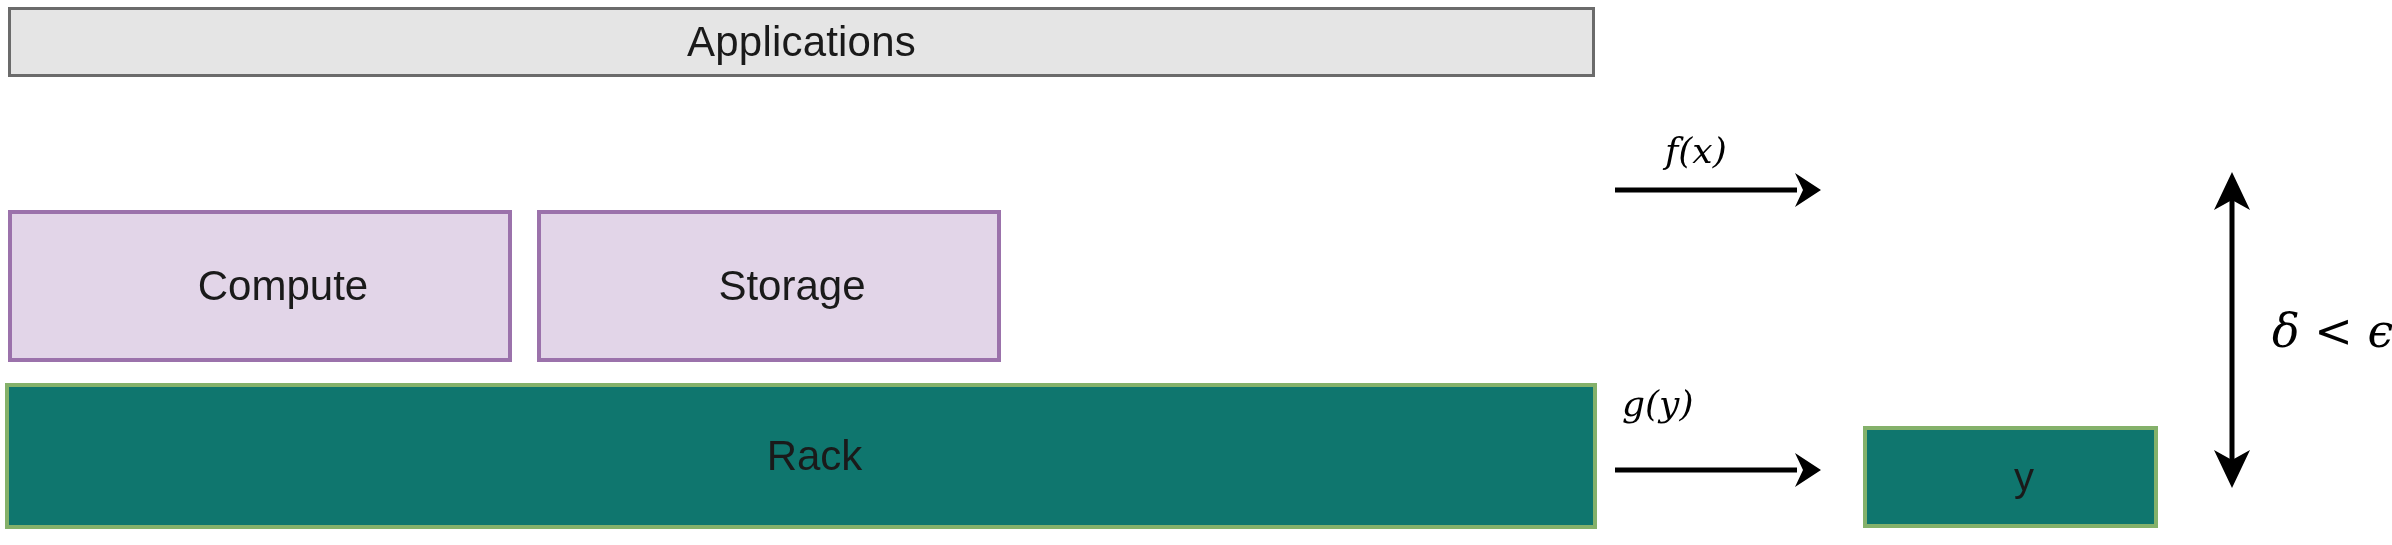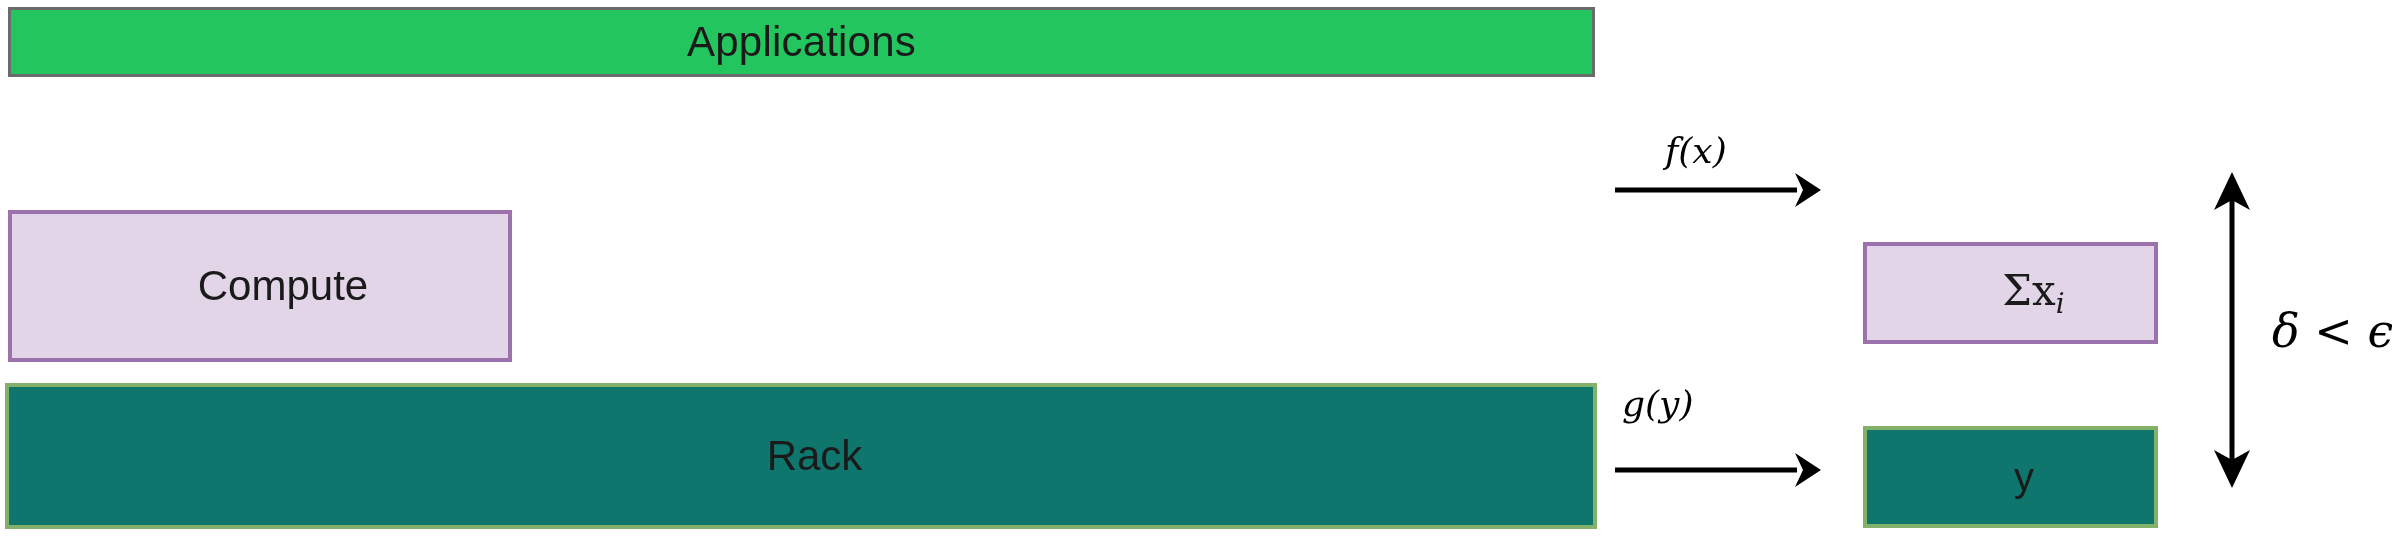--- a/index.html
+++ b/index.html
@@ -21,21 +21,21 @@
     position: absolute;
     box-sizing: border-box;
     display: flex;
     align-items: center;
     justify-content: center;
     font-family: "Liberation Sans", sans-serif;
     color: #1a1a1a;
   }
   
   .box-grey {
-    background: #22c55e;
+    background: #e5e5e5;
     border: 3px solid #6b6b6b;
     font-size: 42px;
     letter-spacing: 0.2px;
   }
   
   .box-purple {
     background: #e2d5e8;
     border: 4px solid #9b72ab;
     font-size: 42px;
     padding-left: 46px;
@@ -85,36 +85,36 @@
 
   <div class="box box-grey" style="left:8px; top:7px; width:1587px; height:70px;">
     <span>Applications</span>
   </div>
 
 
   <div class="box box-purple" style="left:8px; top:210px; width:504px; height:152px;">
     <span>Compute</span>
   </div>
 
+  <div class="box box-purple" style="left:537px; top:210px; width:464px; height:152px;">
+    <span>Storage</span>
+  </div>
 
 
   <div class="box box-green" style="left:5px; top:383px; width:1592px; height:146px;">
     <span>Rack</span>
   </div>
 
   <div class="arrow-label" style="left:1665px; top:130px;">f(x)</div>
 
   <svg class="arrow-svg" style="left:1613px; top:160px;" width="210" height="60" viewBox="0 0 210 60">
     <line x1="2" y1="30" x2="184" y2="30" stroke="#000000" stroke-width="5"></line>
     <polygon points="182,13 208,30 182,47 190,30" fill="#000000"></polygon>
   </svg>
 
-  <div class="box box-purple" style="left:1863px; top:242px; width:295px; height:102px;">
-    <span class="math-upright"><span>Σx</span><span class="sub">i</span></span>
-  </div>
 
   <div class="arrow-label" style="left:1622px; top:383px;">g(y)</div>
 
   <svg class="arrow-svg" style="left:1613px; top:440px;" width="210" height="60" viewBox="0 0 210 60">
     <line x1="2" y1="30" x2="184" y2="30" stroke="#000000" stroke-width="5"></line>
     <polygon points="182,13 208,30 182,47 190,30" fill="#000000"></polygon>
   </svg>
 
   <div class="box box-green" style="left:1863px; top:426px; width:295px; height:102px;">
     <span style="font-size:40px;">y</span>

